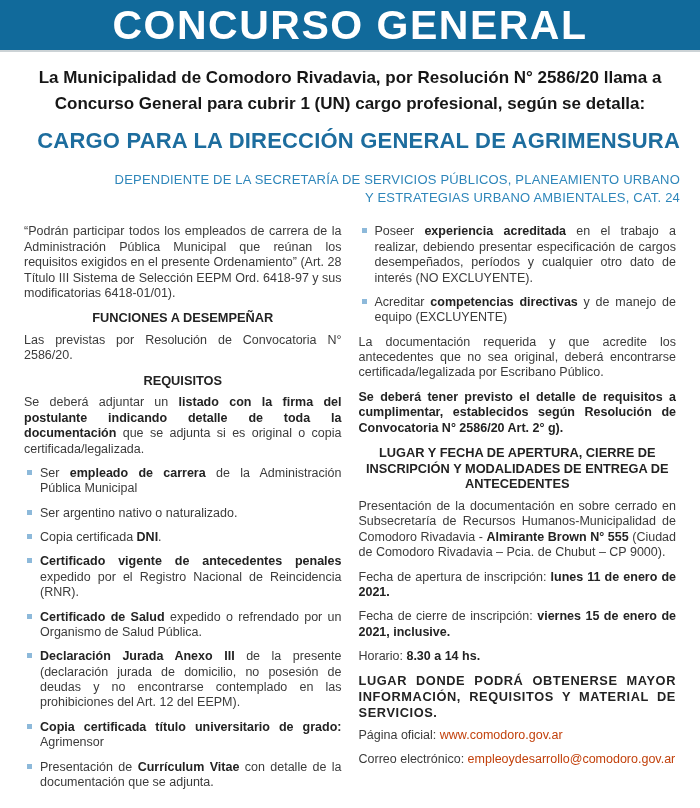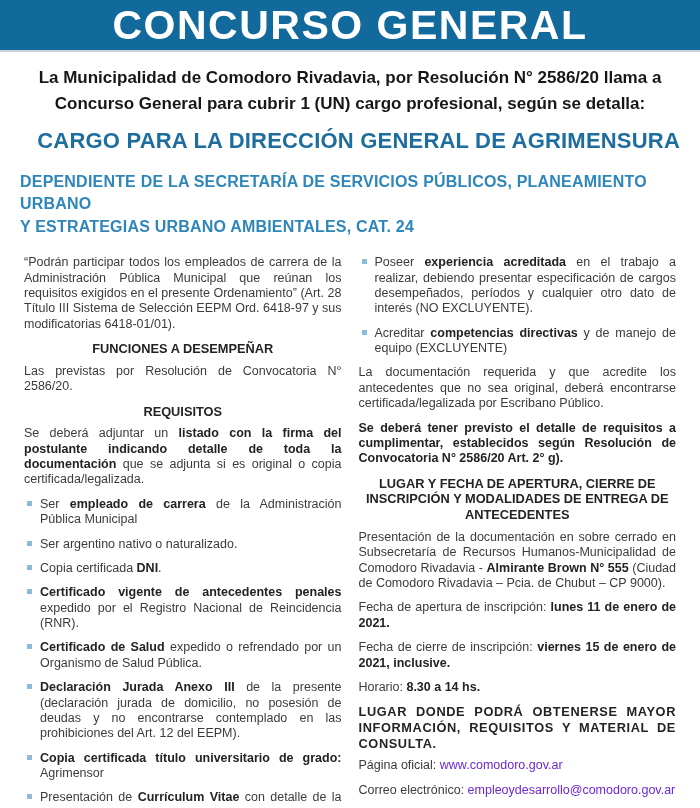--- a/index.html
+++ b/index.html
@@ -22,38 +22,38 @@
   
   .intro{
     padding:13px 36px 2px;text-align:center;font-size:17px;font-weight:bold;color:#171717;line-height:1.5;
   }
 
   
   .pos-title{
     margin:10px 20px 0;text-align:right;color:#1d6d9e;font-size:22px;font-weight:bold;letter-spacing:.2px;
   }
   .pos-subtitle{
-    margin:17px 20px 0;text-align:left;color:#2e86ba;font-size:16px;font-weight:bold;line-height:1.4;letter-spacing:.2px;
+    margin:17px 20px 0;text-align:right;color:#2e86ba;font-size:13px;font-weight:normal;line-height:1.4;letter-spacing:.2px;
   }
 
   
   .content{
     display:flex;gap:17px;padding:17px 24px 0;flex:1;align-items:flex-start;
   }
   .col{flex:1;min-width:0;}
   .blk{margin:0 0 9px;font-size:12.5px;line-height:1.23;text-align:justify;}
   .blk b{color:#232323;}
   .blk-heading{font-weight:bold;color:#232323;font-size:12.8px;text-align:center;margin:2px 0 7px;}
   .blk-heading.spread{letter-spacing:.6px;text-align:justify;}
   .blk-bullet{display:flex;margin-left:3px;}
   .blk-bullet .marker{
     width:5px;height:5px;background:#8db9da;flex:none;margin:4px 8px 0 0;display:inline-block;
   }
   .blk-bullet .btxt{flex:1;min-width:0;}
-  .link{color:#6d28d9;text-decoration:none;cursor:pointer;}
+  .link{color:#c2410c;text-decoration:none;cursor:pointer;}
 </style>
 </head>
 <body>
 
 <div class="page">
 
   <div class="banner">
     <h1>CONCURSO GENERAL</h1>
   </div>
 
@@ -115,19 +115,19 @@
           <span class="marker"></span>
           <span class="btxt"><span>Acreditar </span><b>competencias directivas</b><span> y de manejo de equipo (EXCLUYENTE)</span></span>
         </div>
         <div class="blk blk-para"><span>La documentación requerida y que acredite los antecedentes que no sea original, deberá encontrarse certificada/legalizada por Escribano Público.</span></div>
         <div class="blk blk-para"><b>Se deberá tener previsto el detalle de requisitos a cumplimentar, establecidos según Resolución de Convocatoria N° 2586/20 Art. 2° g).</b></div>
         <div class="blk blk-heading"><b>LUGAR Y FECHA DE APERTURA, CIERRE DE INSCRIPCIÓN Y MODALIDADES DE ENTREGA DE ANTECEDENTES</b></div>
         <div class="blk blk-para"><span>Presentación de la documentación en sobre cerrado en Subsecretaría de Recursos Humanos-Municipalidad de Comodoro Rivadavia - </span><b>Almirante Brown N° 555</b><span> (Ciudad de Comodoro Rivadavia – Pcia. de Chubut – CP 9000).</span></div>
         <div class="blk blk-para"><span>Fecha de apertura de inscripción: </span><b>lunes 11 de enero de 2021.</b></div>
         <div class="blk blk-para"><span>Fecha de cierre de inscripción: </span><b>viernes 15 de enero de 2021, inclusive.</b></div>
         <div class="blk blk-para"><span>Horario: </span><b>8.30 a 14 hs.</b></div>
-        <div class="blk blk-heading spread"><b>LUGAR DONDE PODRÁ OBTENERSE MAYOR INFORMACIÓN, REQUISITOS Y MATERIAL DE CONSULTA.</b></div>
+        <div class="blk blk-heading spread"><b>LUGAR DONDE PODRÁ OBTENERSE MAYOR INFORMACIÓN, REQUISITOS Y MATERIAL DE SERVICIOS.</b></div>
         <div class="blk blk-para"><span>Página oficial: </span><span class="link">www.comodoro.gov.ar</span></div>
         <div class="blk blk-para"><span>Correo electrónico: </span><span class="link">empleoydesarrollo@comodoro.gov.ar</span></div>
       </div>
   </div>
 
 </div>
 
 </body></html>

